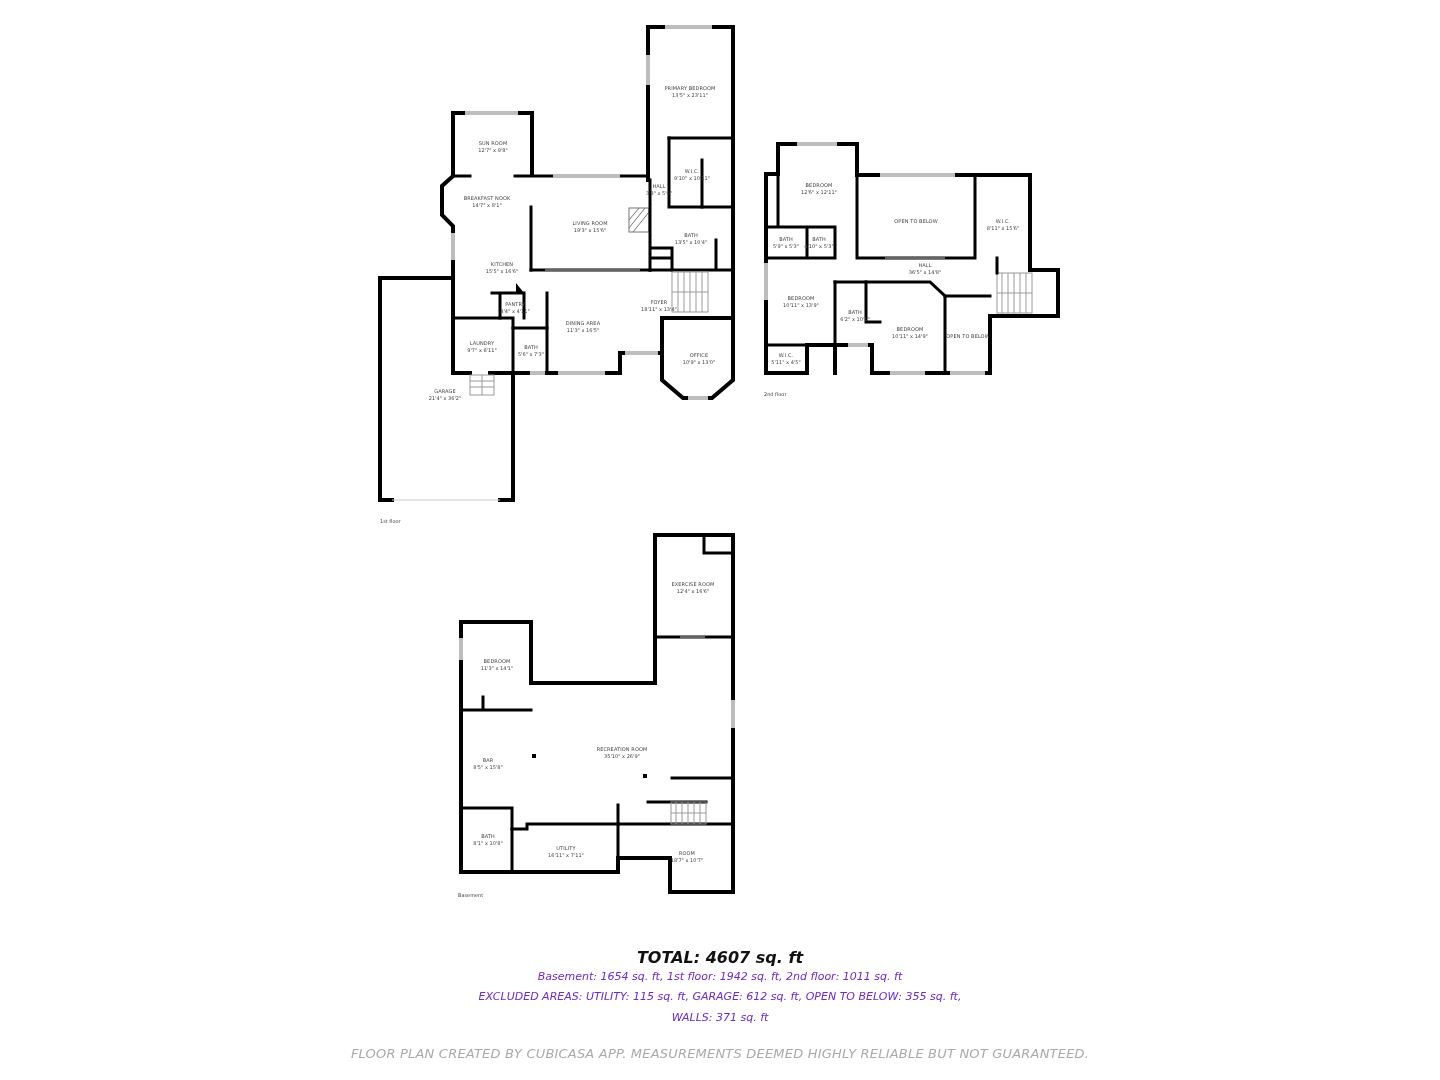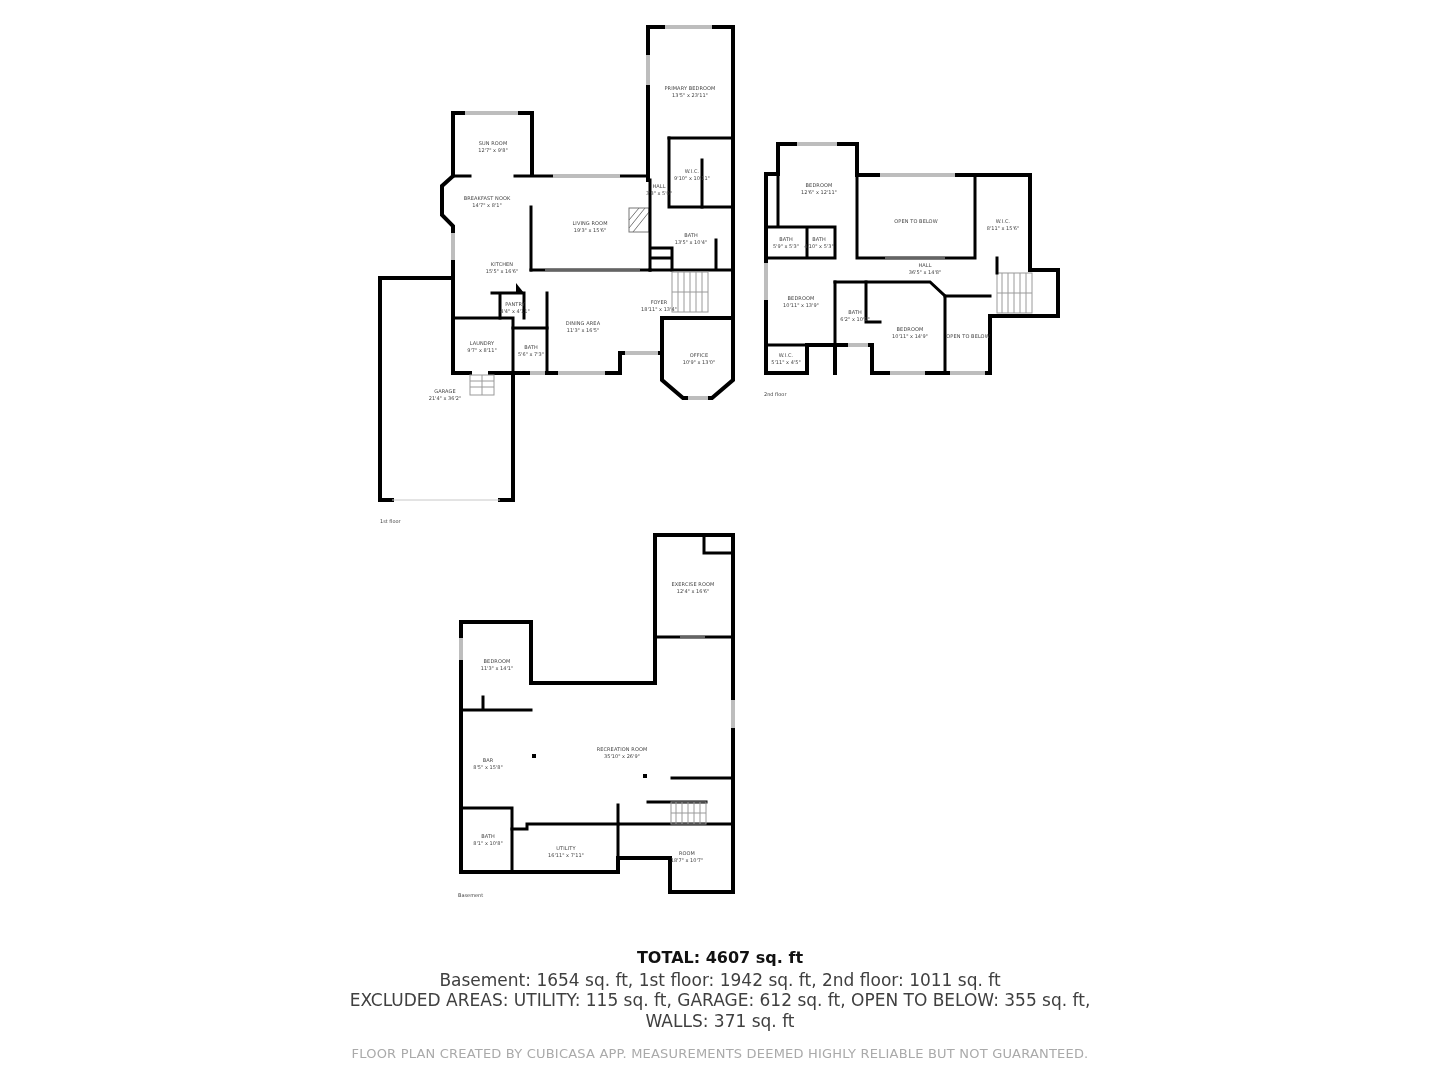--- a/index.html
+++ b/index.html
@@ -8,23 +8,23 @@
     svg#plan { position: absolute; left: 0; top: 0; }
     .wall { stroke: #000; stroke-width: 4; fill: none; stroke-linecap: square; }
     .iwall { stroke: #000; stroke-width: 3; fill: none; stroke-linecap: square; }
     .win { stroke: #bdbdbd; stroke-width: 4; fill: none; }
     .door { stroke: #c8c8c8; stroke-width: 1; fill: none; }
     .stair { stroke: #9a9a9a; stroke-width: 1; fill: none; }
     .hatch { stroke: #777; stroke-width: 1; fill: none; }
     .rname { font-family: "DejaVu Sans", sans-serif; font-size: 5px; fill: #444; text-anchor: middle; letter-spacing: 0.1px; }
     .rdim { font-family: "DejaVu Sans", sans-serif; font-size: 5px; fill: #444; text-anchor: middle; }
     .flabel { font-family: "DejaVu Sans", sans-serif; font-size: 5px; fill: #444; }
-    .summary { position: absolute; left: 0; width: 1440px; text-align: center; }
+    .summary { position: absolute; left: 0; width: 1440px; text-align: center; font-style: italic; }
     .total { top: 948px; font-family: "DejaVu Sans", sans-serif; font-weight: bold; font-size: 16px; color: #111; }
-    .line { font-family: "DejaVu Sans", sans-serif; font-size: 17px; color: #404040; }
+    .line { font-family: "DejaVu Sans", sans-serif; font-size: 11px; color: #6d28d9; }
     .l1 { top: 970px; } .l2 { top: 990px; } .l3 { top: 1011px; }
     .credit { top: 1046px; font-family: "DejaVu Sans", sans-serif; font-size: 13px; color: #aaaaaa; letter-spacing: 0.2px; }
   </style>
 </head>
 <body>
 
 <svg id="plan" width="1440" height="940" viewBox="0 0 1440 940">
 
   <g>
 

